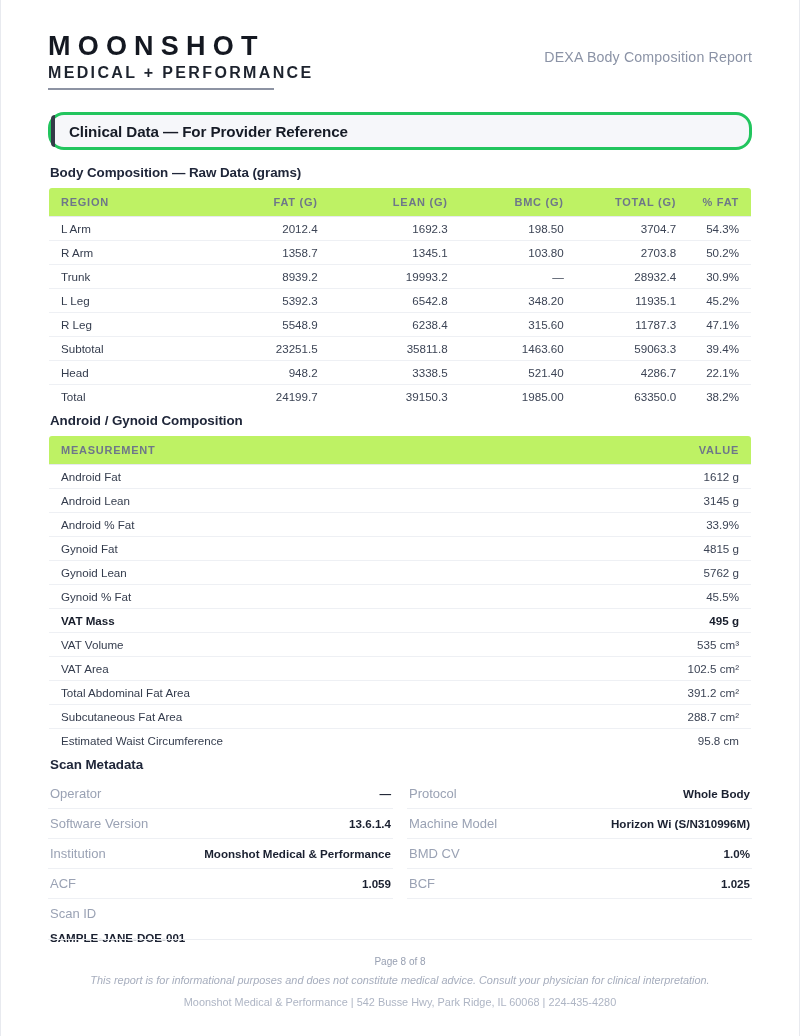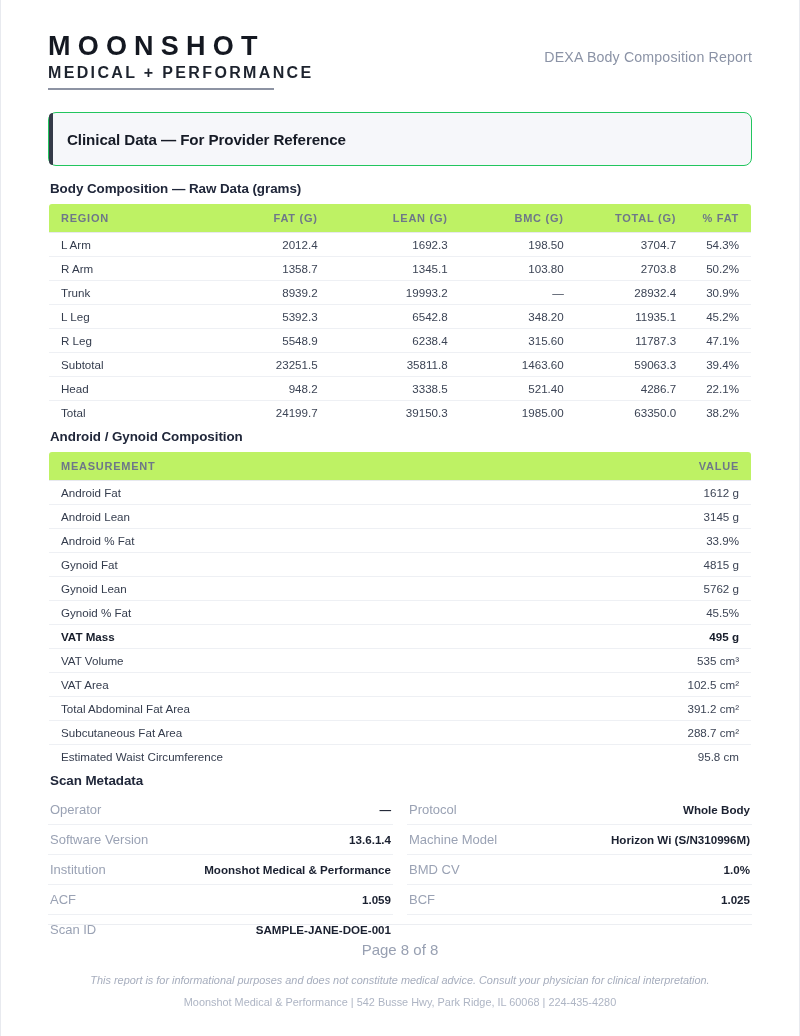--- a/index.html
+++ b/index.html
@@ -64,24 +64,24 @@
     color: #8b93a6;
     letter-spacing: 0.15px;
     padding-top: 17px;
     white-space: nowrap;
   }
 
   
   .banner {
     position: relative;
     margin-top: 22px;
-    height: 54px;
+    height: 38px;
     background: #f6f7fa;
-    border: 1px solid #22c55e;
-    border-radius: 8px;
+    border: 3px solid #22c55e;
+    border-radius: 16px;
     display: flex;
     align-items: center;
   }
 
   .banner-accent {
     position: absolute;
     left: 0; top: 0; bottom: 0;
     width: 4px;
     background: #343a48;
     border-radius: 6px 0 0 6px;
@@ -174,21 +174,21 @@
 
   .meta-row {
     display: flex;
     align-items: baseline;
     justify-content: space-between;
     gap: 10px;
     padding: 7px 2px;
     border-bottom: 1px solid #eef0f4;
   }
 
-  .meta-row:last-child { border-bottom: none; }
+  .meta-row:last-child { border-bottom: none; flex-direction: column; }
 
   .meta-row.blank { border-bottom: none; visibility: hidden; }
 
   .meta-label {
     font-size: 13px;
     color: #9aa2b4;
     white-space: nowrap;
   }
 
   .meta-value {
@@ -204,23 +204,23 @@
     position: absolute;
     left: 47px;
     right: 47px;
     bottom: 28px;
     border-top: 1px solid #eceef2;
     padding-top: 16px;
     text-align: center;
   }
 
   .foot-page {
-    font-size: 15px;
+    font-size: 10px;
     color: #98a0b2;
-    margin-bottom: 14px;
+    margin-bottom: 5px;
   }
 
   .foot-disc {
     font-size: 10.9px;
     font-style: italic;
     color: #a6adbd;
     line-height: 1.55;
     max-width: 650px;
     margin: 0 auto 7px;
   }

